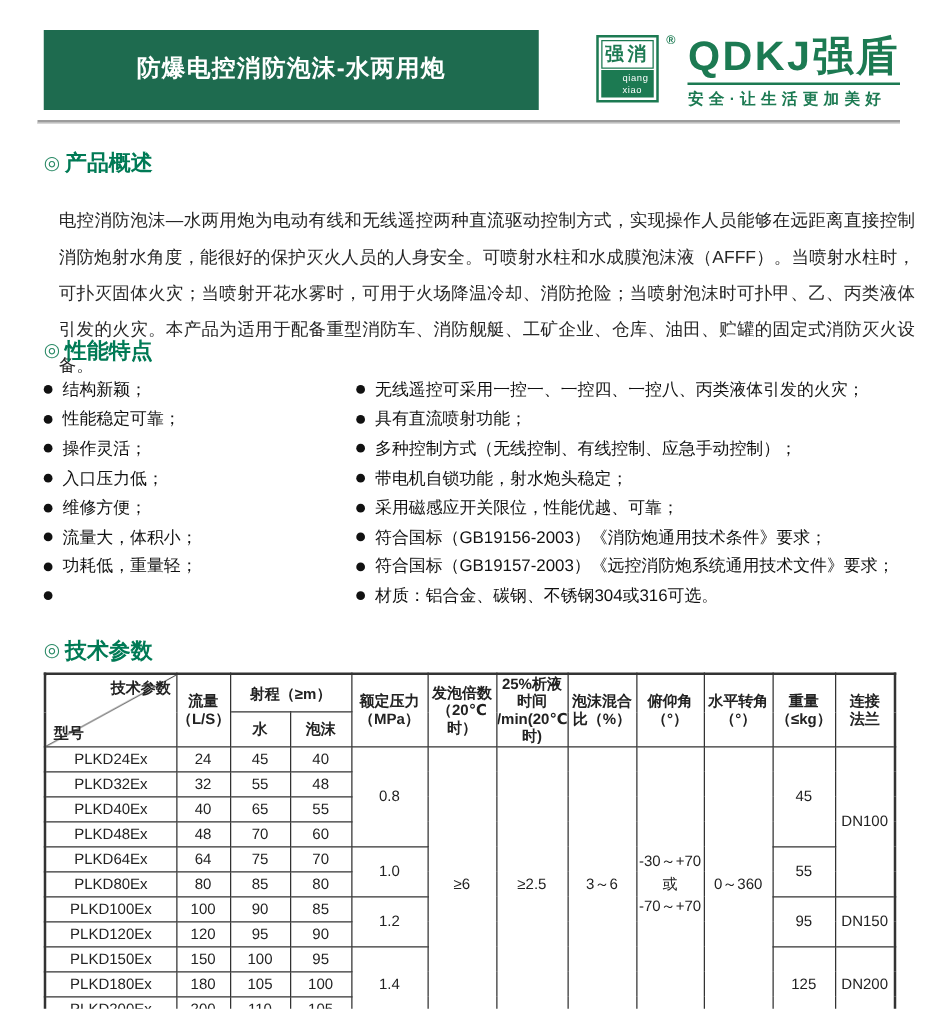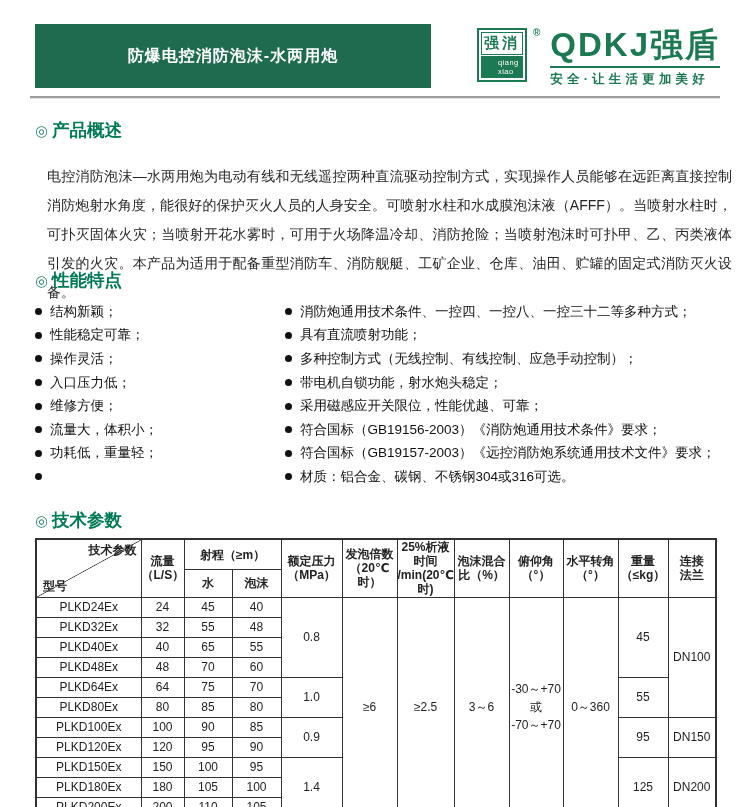--- a/index.html
+++ b/index.html
@@ -1,21 +1,21 @@
 <!DOCTYPE html>
 <html><head>
 <meta charset="utf-8">
 <style>
   html,body{margin:0;padding:0;background:#ffffff;}
   body{width:750px;height:807px;font-family:"Liberation Sans","DejaVu Sans",sans-serif;color:#1a1a1a;position:relative;overflow:hidden;}
   .page{position:relative;width:750px;height:807px;background:#fff;}
 
   
   .hdr{position:absolute;top:24px;left:35px;width:685px;display:flex;justify-content:space-between;align-items:flex-start;}
-  .title-box{width:396px;height:64px;background:#1e6b4f;color:#fff;display:flex;flex-direction:column;justify-content:center;text-align:center;font-weight:bold;font-size:16px;line-height:1.42;letter-spacing:1px;gap:32px;}
+  .title-box{width:396px;height:64px;background:#1e6b4f;color:#fff;display:flex;flex-direction:column;justify-content:center;text-align:center;font-weight:bold;font-size:19px;line-height:1.42;letter-spacing:1px;gap:32px;}
   .logo-group{display:flex;align-items:flex-start;gap:6px;padding-top:4px;}
   .qx-box{width:50px;height:54px;border:2px solid #1c7a52;display:flex;flex-direction:column;box-sizing:border-box;background:#fff;}
   .qx-text{flex:1;margin:2px 2px 0 2px;border:1px solid #1c7a52;display:flex;align-items:center;justify-content:center;color:#1c7a52;font-weight:bold;font-size:15px;letter-spacing:3px;}
   .qx-pinyin{background:#1c7a52;color:#fff;font-size:7.5px;text-align:center;padding:2px 17px;margin:1px 2px 2px 2px;letter-spacing:0.5px;}
   .reg{color:#1c7a52;font-size:10px;line-height:1;font-weight:bold;}
   .brand{display:flex;flex-direction:column;margin-left:4px;}
   .brand-text{font-size:33px;font-weight:900;color:#1c7a52;letter-spacing:2px;line-height:1.05;font-family:"Liberation Sans","DejaVu Sans",sans-serif;}
   .brand-rule{height:2px;background:#1c7a52;margin:3px 0 3px 0;}
   .tagline{color:#1c7a52;font-size:12.5px;font-weight:bold;letter-spacing:4.2px;white-space:nowrap;}
   .hdr-divider{position:absolute;top:96px;left:30px;width:690px;height:2px;background:#9c9c9c;border-bottom:1px solid #e2e2e2;}
@@ -113,21 +113,21 @@
           <span class="dot"></span>
           <span>功耗低，重量轻；</span>
         </li>
       <li>
           <span class="dot"></span>
         </li>
     </ul>
     <ul class="feat-col right">
       <li>
           <span class="dot"></span>
-          <span>消防炮通用技术条件、一控四、一控八、一控三十二等多种方式；</span>
+          <span>无线遥控可采用一控一、一控四、一控八、丙类液体引发的火灾；</span>
         </li>
       <li>
           <span class="dot"></span>
           <span>具有直流喷射功能；</span>
         </li>
       <li>
           <span class="dot"></span>
           <span>多种控制方式（无线控制、有线控制、应急手动控制）；</span>
         </li>
       <li>
@@ -252,21 +252,21 @@
           <td>PLKD80Ex</td>
           <td>80</td>
           <td>85</td>
           <td>80</td>
         </tr>
         <tr>
           <td>PLKD100Ex</td>
           <td>100</td>
           <td>90</td>
           <td>85</td>
-          <td rowspan="2">0.9</td>
+          <td rowspan="2">1.2</td>
           <td rowspan="2">95</td>
           <td rowspan="2">DN150</td>
         </tr>
         <tr>
           <td>PLKD120Ex</td>
           <td>120</td>
           <td>95</td>
           <td>90</td>
         </tr>
         <tr>

